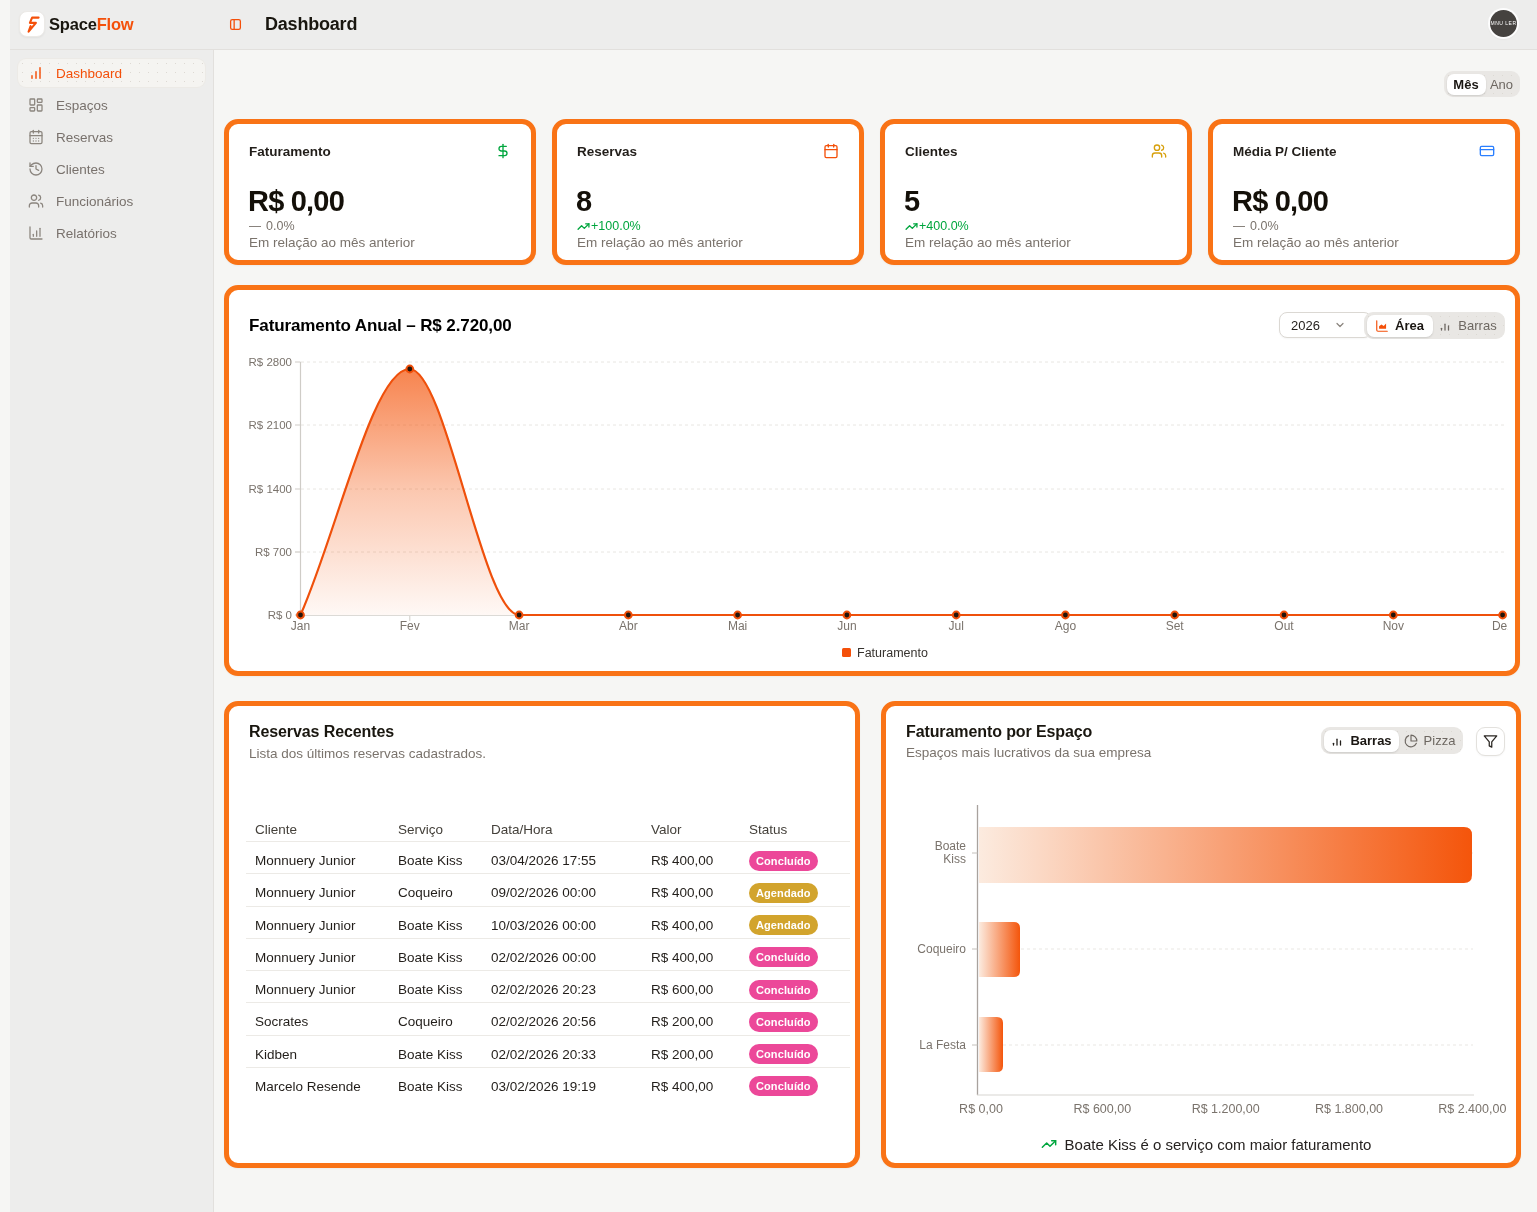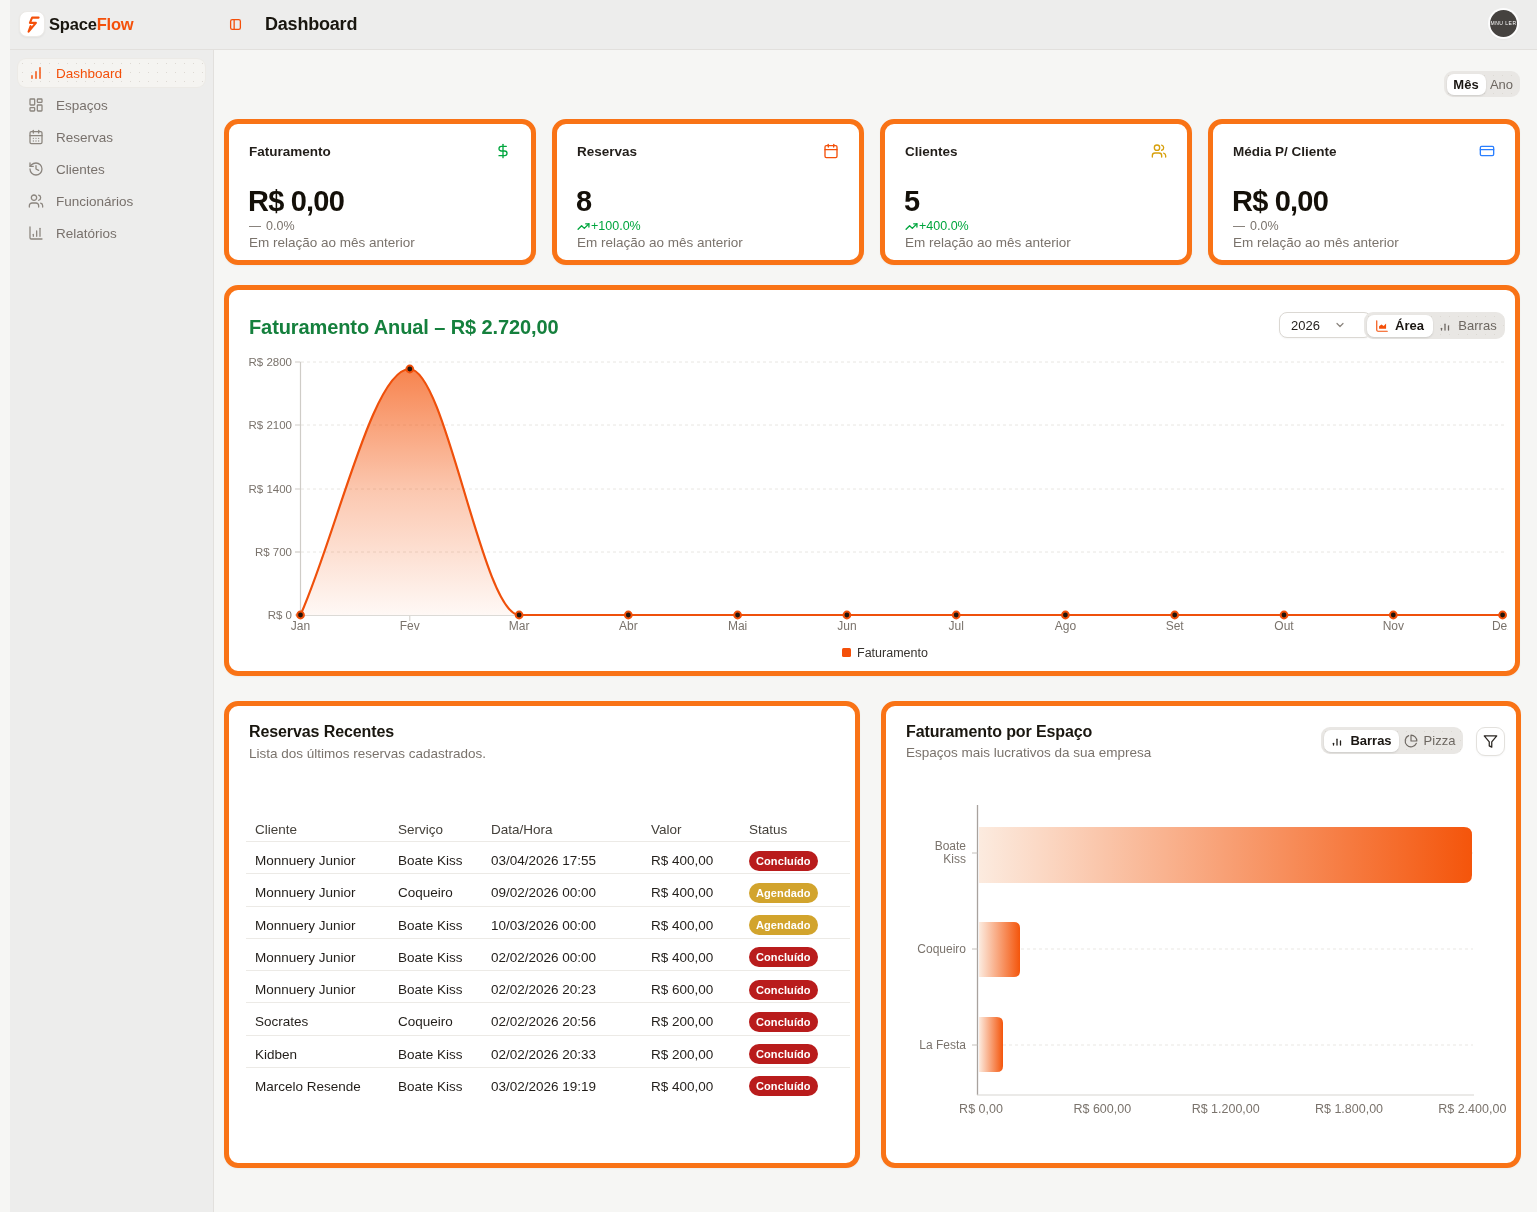--- a/index.html
+++ b/index.html
@@ -37,21 +37,21 @@
   .s-trend.g0 { color:#7a736c; }
   .s-trend .dash { margin-right:4px; font-size:12px; }
   .s-cap { position:absolute; left:20px; top:111px; font-size:13.5px; }
   #yearsel { position:absolute; left:1050px; top:22px; width:93px; height:26px; background:#fff; border:1px solid #dbd8d3; border-radius:8px; font-size:13px; color:#221e1a; display:flex; align-items:center; padding-left:11px; box-shadow:0 1px 2px rgba(0,0,0,.04); }
   .c-title { position:absolute; left:20px; top:17px; font-size:16px; font-weight:700; color:#19160f; letter-spacing:-.1px; }
   .c-sub { position:absolute; left:20px; top:40px; font-size:13.5px; color:#7a736c; }
   .thead { position:absolute; font-size:13.5px; color:#44403a; }
   .trule { position:absolute; left:17px; width:604px; height:1px; background:#eceae6; }
   .tcell { position:absolute; font-size:13.5px; color:#221e1a; white-space:nowrap; }
   .pill { position:absolute; height:20px; border-radius:10px; color:#fff; font-size:11px; font-weight:700; display:inline-flex; align-items:center; padding:0 7px; letter-spacing:.1px; }
-  .pill.g { background:#b91c1c; }
+  .pill.g { background:#ec4899; }
   .pill.a { background:#d2a42d; }
   #filterbtn { position:absolute; left:590px; top:21px; width:29px; height:29px; background:#fff; border:1px solid #e3e1dd; border-radius:9px; display:flex; align-items:center; justify-content:center; box-shadow:0 1px 2px rgba(0,0,0,.04); }
   #espfoot { position:absolute; left:0; top:430px; width:640px; text-align:center; font-size:15px; color:#262220; }
   #espfoot svg { vertical-align:-2px; margin-right:8px; }
 </style>
 </head>
 <body>
 <div id="sidebar">
   <div id="logo-row">
     <div id="logo-box">
@@ -174,21 +174,21 @@
   <div class="s-label">Média P/ Cliente</div>
   <svg class="s-icon" viewBox="0 0 24 24" fill="none" stroke="#2b7fff" stroke-width="2" stroke-linecap="round" stroke-linejoin="round">
       <rect x="2" y="5" width="20" height="14" rx="2"></rect>
       <line x1="2" y1="10" x2="22" y2="10"></line>
     </svg>
   <div class="s-value">R$ 0,00</div>
   <div class="s-trend g0"><span class="dash">—</span> 0.0%</div>
   <div class="s-cap muted">Em relação ao mês anterior</div>
 </div>
 <div id="chartcard" class="card" style="left:224px; top:285px; width:1296px; height:391px; overflow:hidden;">
-  <div style="position:absolute; left:20px; top:26px; font-size:20px; font-weight:700; color:#15803d; letter-spacing:-.1px;">Faturamento Anual – R$ 2.720,00</div>
+  <div style="position:absolute; left:20px; top:26px; font-size:17px; font-weight:700; color:#000000; letter-spacing:-.1px;">Faturamento Anual – R$ 2.720,00</div>
   <div id="yearsel">2026
     <svg width="12" height="12" viewBox="0 0 24 24" fill="none" stroke="#8a847d" stroke-width="2.4" stroke-linecap="round" stroke-linejoin="round" style="margin-left:14px">
         <polyline points="6 9 12 15 18 9"></polyline>
       </svg>
   </div>
   <div class="seg" style="left:1135px; top:22px; width:141px; height:27px;">
     <div class="opt on" style="width:66px; gap:6px;"><svg width="14" height="14" viewBox="0 0 24 24" fill="none" stroke="#f4500a" stroke-width="2" stroke-linecap="round" stroke-linejoin="round">
           <path d="M3 3v16a2 2 0 0 0 2 2h16"></path>
           <path d="M7 16.5v-4l4-3 4 2.5 4-4.5v9H7z" fill="#f4500a" stroke="none"></path>
         </svg>Área</div>
@@ -371,13 +371,17 @@
       <text x="80" y="343">La Festa</text>
     </g>
     <g font-size="12.5" fill="#7a736c" text-anchor="middle">
       <text x="95" y="407">R$ 0,00</text>
       <text x="216.3" y="407">R$ 600,00</text>
       <text x="339.7" y="407">R$ 1.200,00</text>
       <text x="463" y="407">R$ 1.800,00</text>
       <text x="586.3" y="407">R$ 2.400,00</text>
     </g>
   </svg>
+  <div id="espfoot"><svg width="16" height="16" viewBox="0 0 24 24" fill="none" stroke="#00a63e" stroke-width="2.2" stroke-linecap="round" stroke-linejoin="round">
+        <polyline points="22 7 13.5 15.5 8.5 10.5 2 17"></polyline>
+        <polyline points="16 7 22 7 22 13"></polyline>
+      </svg>Boate Kiss é o serviço com maior faturamento</div>
 </div>
 
 </body></html>

